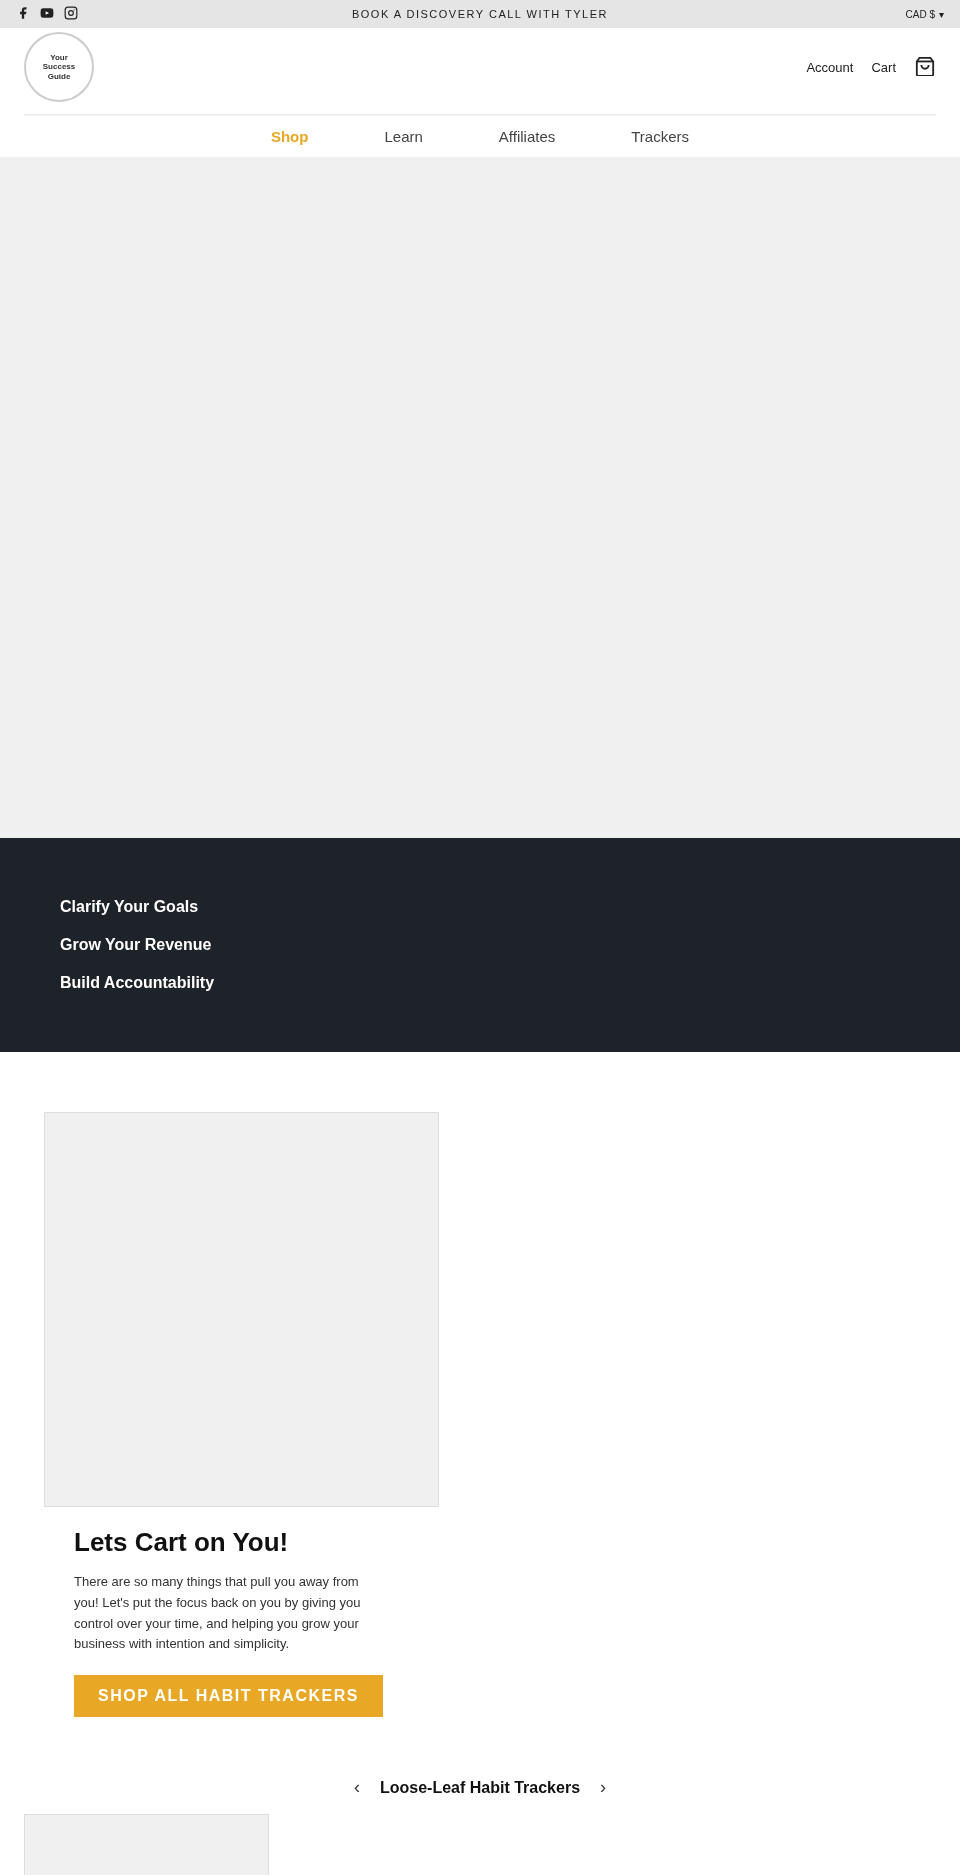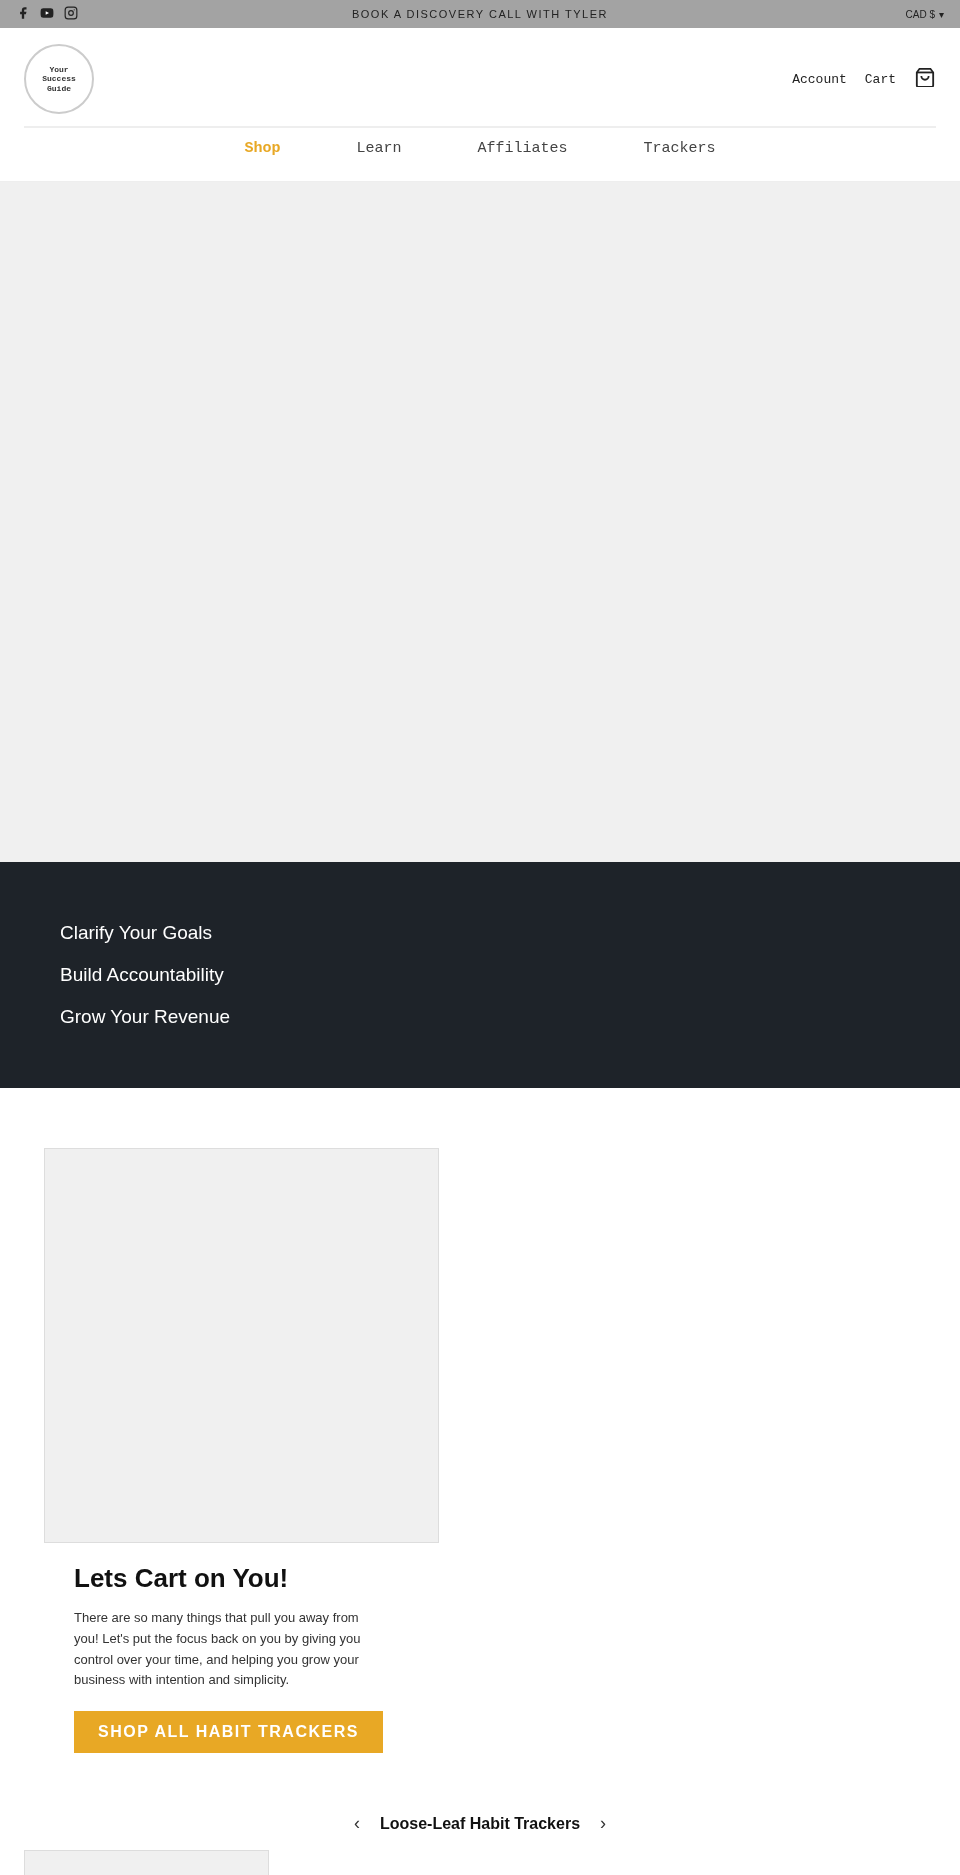--- a/index.html
+++ b/index.html
@@ -1,20 +1,20 @@
 <!DOCTYPE html>
 <html><head>
   <meta charset="utf-8">
   <style>
     * { margin: 0; padding: 0; box-sizing: border-box; }
     body { font-family: Arial, sans-serif; background: #fff; width: 960px; }
 
     
     .announcement-bar {
-      background: #a3a3a3;
+      background: #e5e5e5;
       padding: 8px 16px;
       display: flex;
       align-items: center;
       justify-content: center;
       position: relative;
     }
     .announcement-bar .social-icons {
       position: absolute;
       left: 16px;
       display: flex;
@@ -39,24 +39,23 @@
       font-size: 10px;
       color: #222;
       cursor: pointer;
       display: flex;
       align-items: center;
       gap: 4px;
     }
 
     
     .header {
-      padding: 16px 24px;
+      padding: 4px 24px;
       background: #fff;
       border-bottom: 1px solid #eee;
-      font-family: Liberation Mono, monospace;
     }
     .header-top {
       display: flex;
       align-items: center;
       justify-content: space-between;
       padding-bottom: 12px;
     }
     .logo-container {
       display: flex;
       align-items: center;
@@ -119,22 +118,22 @@
       padding: 60px 60px;
       min-height: 200px;
     }
     .dark-section .tagline-list {
       list-style: none;
       display: flex;
       flex-direction: column;
       gap: 20px;
     }
     .dark-section .tagline-list li {
-      font-size: 19px;
-      font-weight: 400;
+      font-size: 16px;
+      font-weight: 700;
       color: #fff;
     }
 
     
     .focus-section {
       padding: 60px 24px 40px;
       background: #fff;
       display: flex;
       flex-direction: column;
       align-items: flex-start;
@@ -275,22 +274,22 @@
     <a class="nav-item">Affiliates</a>
     <a class="nav-item">Trackers</a>
   </nav>
 </div>
 
 <div class="hero-section"></div>
 
 <div class="dark-section">
   <ul class="tagline-list">
     <li>Clarify Your Goals</li>
+    <li>Grow Your Revenue</li>
     <li>Build Accountability</li>
-    <li>Grow Your Revenue</li>
   </ul>
 </div>
 
 <div class="focus-section">
   <div class="focus-image"></div>
   <div class="focus-content">
     <h2>Lets Cart on You!</h2>
     <p>There are so many things that pull you away from you! Let's put the focus back on you by giving you control over your time, and helping you grow your business with intention and simplicity.</p>
     <button class="shop-button">SHOP ALL HABIT TRACKERS</button>
   </div>

